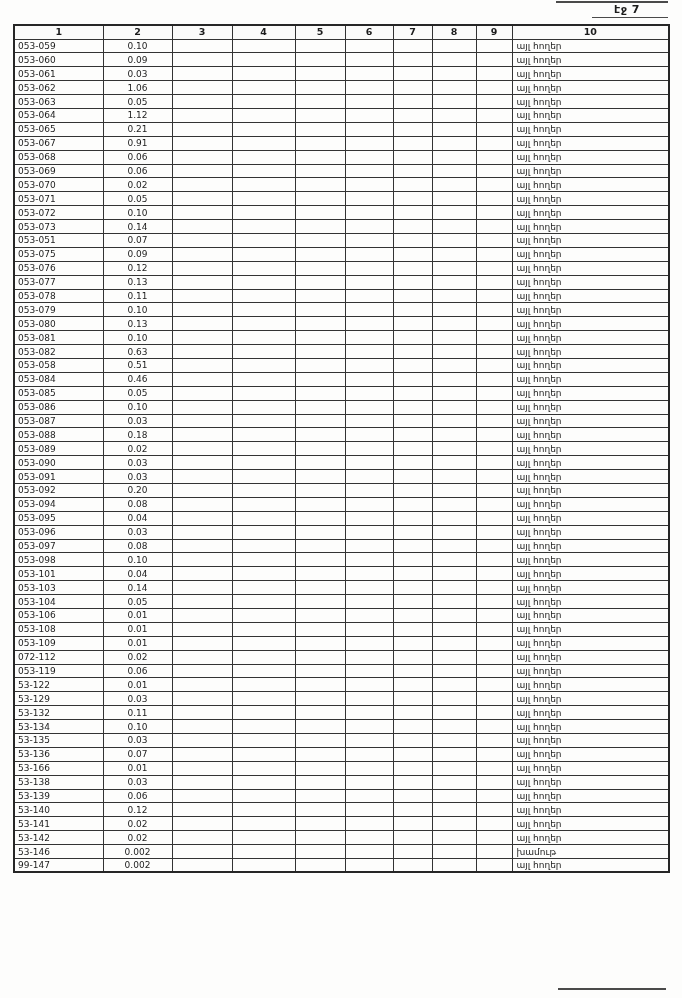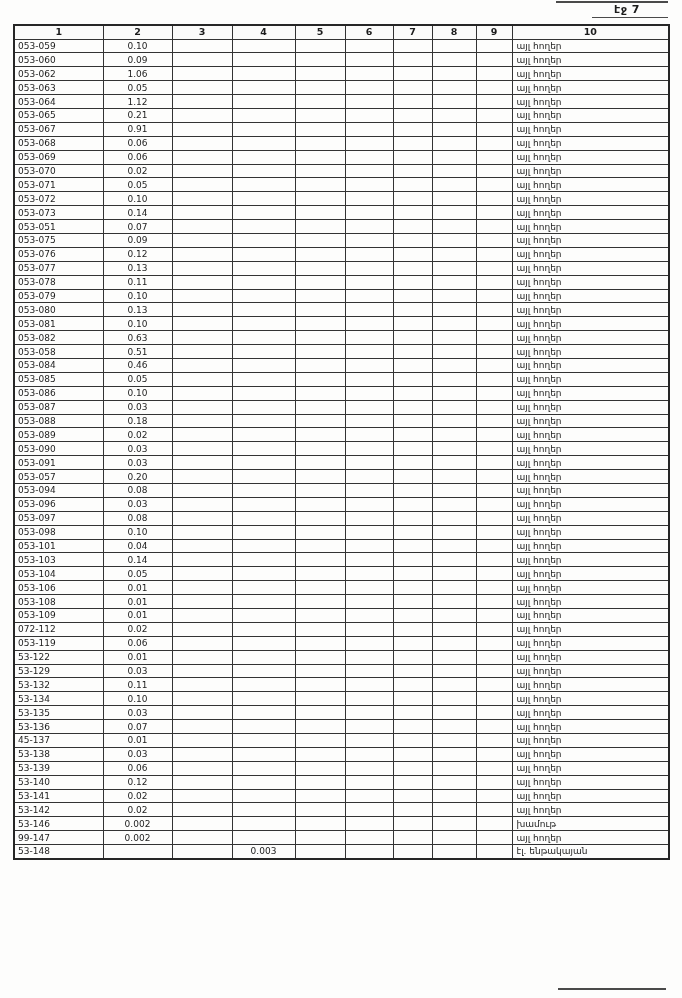--- a/index.html
+++ b/index.html
@@ -111,20 +111,32 @@
           <td class="val"></td>
           <td class="val"></td>
           <td class="val"></td>
           <td class="val"></td>
           <td class="val"></td>
           <td class="val"></td>
           <td class="val"></td>
           <td class="land">այլ հողեր</td>
         </tr>
         <tr>
+          <td class="code">053-061</td>
+          <td class="val">0.03</td>
+          <td class="val"></td>
+          <td class="val"></td>
+          <td class="val"></td>
+          <td class="val"></td>
+          <td class="val"></td>
+          <td class="val"></td>
+          <td class="val"></td>
+          <td class="land">այլ հողեր</td>
+        </tr>
+        <tr>
           <td class="code">053-062</td>
           <td class="val">1.06</td>
           <td class="val"></td>
           <td class="val"></td>
           <td class="val"></td>
           <td class="val"></td>
           <td class="val"></td>
           <td class="val"></td>
           <td class="val"></td>
           <td class="land">այլ հողեր</td>
@@ -459,21 +471,21 @@
           <td class="val"></td>
           <td class="val"></td>
           <td class="val"></td>
           <td class="val"></td>
           <td class="val"></td>
           <td class="val"></td>
           <td class="val"></td>
           <td class="land">այլ հողեր</td>
         </tr>
         <tr>
-          <td class="code">053-057</td>
+          <td class="code">053-092</td>
           <td class="val">0.20</td>
           <td class="val"></td>
           <td class="val"></td>
           <td class="val"></td>
           <td class="val"></td>
           <td class="val"></td>
           <td class="val"></td>
           <td class="val"></td>
           <td class="land">այլ հողեր</td>
         </tr>
@@ -483,20 +495,32 @@
           <td class="val"></td>
           <td class="val"></td>
           <td class="val"></td>
           <td class="val"></td>
           <td class="val"></td>
           <td class="val"></td>
           <td class="val"></td>
           <td class="land">այլ հողեր</td>
         </tr>
         <tr>
+          <td class="code">053-095</td>
+          <td class="val">0.04</td>
+          <td class="val"></td>
+          <td class="val"></td>
+          <td class="val"></td>
+          <td class="val"></td>
+          <td class="val"></td>
+          <td class="val"></td>
+          <td class="val"></td>
+          <td class="land">այլ հողեր</td>
+        </tr>
+        <tr>
           <td class="code">053-096</td>
           <td class="val">0.03</td>
           <td class="val"></td>
           <td class="val"></td>
           <td class="val"></td>
           <td class="val"></td>
           <td class="val"></td>
           <td class="val"></td>
           <td class="val"></td>
           <td class="land">այլ հողեր</td>
@@ -687,21 +711,21 @@
           <td class="val"></td>
           <td class="val"></td>
           <td class="val"></td>
           <td class="val"></td>
           <td class="val"></td>
           <td class="val"></td>
           <td class="val"></td>
           <td class="land">այլ հողեր</td>
         </tr>
         <tr>
-          <td class="code">45-137</td>
+          <td class="code">53-166</td>
           <td class="val">0.01</td>
           <td class="val"></td>
           <td class="val"></td>
           <td class="val"></td>
           <td class="val"></td>
           <td class="val"></td>
           <td class="val"></td>
           <td class="val"></td>
           <td class="land">այլ հողեր</td>
         </tr>
@@ -781,30 +805,18 @@
           <td class="code">99-147</td>
           <td class="val">0.002</td>
           <td class="val"></td>
           <td class="val"></td>
           <td class="val"></td>
           <td class="val"></td>
           <td class="val"></td>
           <td class="val"></td>
           <td class="val"></td>
           <td class="land">այլ հողեր</td>
-        </tr>
-        <tr>
-          <td class="code">53-148</td>
-          <td class="val"></td>
-          <td class="val"></td>
-          <td class="val">0.003</td>
-          <td class="val"></td>
-          <td class="val"></td>
-          <td class="val"></td>
-          <td class="val"></td>
-          <td class="val"></td>
-          <td class="land">էլ. ենթակայան</td>
         </tr>
       </tbody>
   </table>
 
   <div class="artifact artifact-bottom"></div>
 </div>
 
 </body></html>

